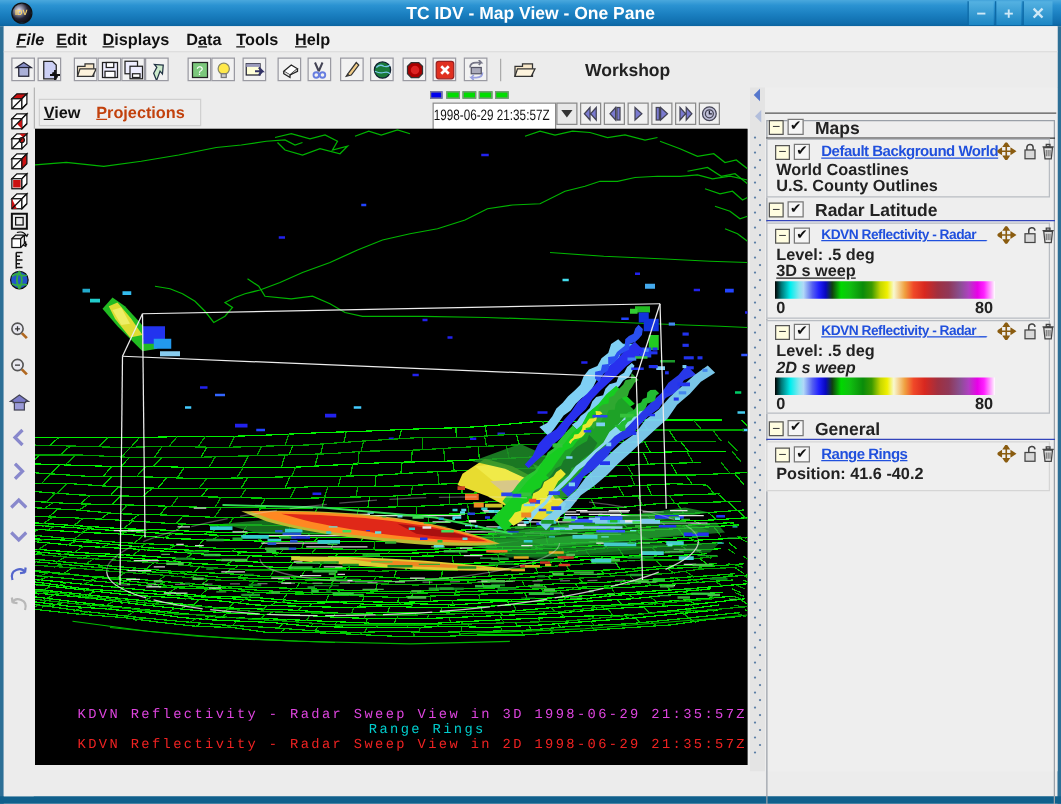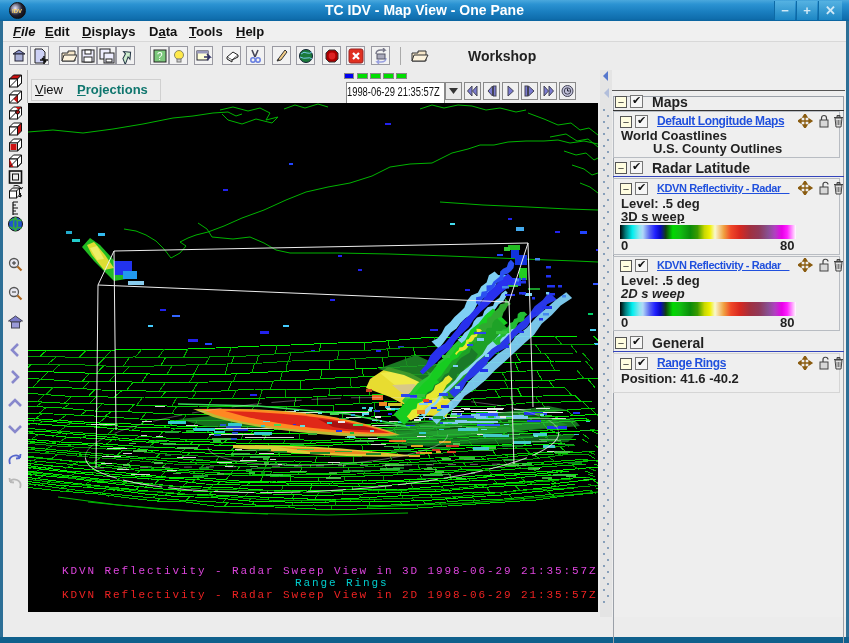--- a/index.html
+++ b/index.html
@@ -276,22 +276,22 @@
     <div class="abs" style="left:4px;top:382px;"><svg width="16" height="16" viewBox="0 0 16 16">
           <path d="M3 12 Q1 6 6 4 Q11 2 13 6 M13 6 l0.5 -4 M13 6 l-4 0.5" fill="none" stroke="#5566cc" stroke-width="1.8"></path>
         </svg></div>
     <div class="abs" style="left:4px;top:406px;"><svg width="16" height="16" viewBox="0 0 16 16">
           <path d="M13 12 Q15 6 10 4 Q5 2 3 6 M3 6 l-0.5 -4 M3 6 l4 0.5" fill="none" stroke="#b8b8b8" stroke-width="1.8"></path>
         </svg></div>
   </div>
 
   <div id="maphdr">
     <div id="vpbar"></div>
-    <div class="abs" style="left:7px;top:12px;font-size:13px;font-weight:normal;color:#111;"><u>V</u>iew</div>
-    <div class="abs" style="left:49px;top:12px;font-size:13px;font-weight:bold;color:#0f766e;"><u>P</u>rojections</div>
+    <div class="abs" style="left:7px;top:12px;font-size:13px;font-weight:bold;color:#111;"><u>V</u>iew</div>
+    <div class="abs" style="left:49px;top:12px;font-size:13px;font-weight:bold;color:#c2410c;"><u>P</u>rojections</div>
     <div id="tsquares">
       <div class="abs" style="left:316px;top:3px;width:10px;height:6px;background:#0000ee;border:1px solid #888;"></div>
       <div class="abs" style="left:329px;top:3px;width:11px;height:6px;background:#00dd00;border:1px solid #888;"></div>
       <div class="abs" style="left:342px;top:3px;width:11px;height:6px;background:#00dd00;border:1px solid #888;"></div>
       <div class="abs" style="left:355px;top:3px;width:11px;height:6px;background:#00dd00;border:1px solid #888;"></div>
       <div class="abs" style="left:368px;top:3px;width:11px;height:6px;background:#00dd00;border:1px solid #888;"></div>
     </div>
     <div id="timebox"><span style="display:inline-block;transform:scaleX(0.78);transform-origin:0 0;font-size:12px;">1998-06-29 21:35:57Z</span></div>
     <div id="timedrop"><svg width="15" height="16" viewBox="0 0 15 16">
           <path d="M3 5 L12 5 L7.5 11 Z" fill="#333"></path>
@@ -1488,40 +1488,40 @@
     <div id="legendbox"></div>
     <div class="abs" style="left:0;top:20px;width:233px;height:1px;background:#555;"></div>
 
     <div class="minusbox" style="left:3px;top:26px;">−</div>
     <div class="checkbox" style="left:18px;top:25px;"></div>
     <div class="ltext" style="left:40px;top:24px;font-size:14px;">Maps</div>
     <div class="abs" style="left:1px;top:40px;width:231px;height:1px;background:#333;"></div>
     <div class="blockbox" style="top:41px;height:47px;"></div>
     <div class="minusbox" style="left:8px;top:46px;">−</div>
     <div class="checkbox" style="left:23px;top:45px;"></div>
-    <div class="llink" style="left:45px;top:44px;">Default Longitude Maps</div>
+    <div class="llink" style="left:45px;top:44px;">Default Background World</div>
     <div class="iconrow" style="left:186px;top:44px;">
       <svg width="46" height="14" viewBox="0 0 46 14">
         <g stroke="#8a5c10" stroke-width="1.3" fill="#8a5c10">
             <path d="M7 1 L7 13 M1 7 L13 7"></path>
             <path d="M7 0 L5 3 L9 3 Z M7 14 L5 11 L9 11 Z M0 7 L3 5 L3 9 Z M14 7 L11 5 L11 9 Z"></path>
           </g>
         <g transform="translate(21,0)">
             <rect x="1" y="6" width="8" height="7" fill="#d8d8d8" stroke="#444"></rect>
             <path d="M2.5 6 V4 a2.5 2.5 0 0 1 5 0 V6" fill="none" stroke="#444" stroke-width="1.2"></path>
           </g>
         <g transform="translate(35,0)">
             <path d="M2 4 h7 l-1 9 h-5 z" fill="#e0e0e0" stroke="#444"></path>
             <path d="M1 3.5 h9 M4 3 h3 v-1.5 h-3 z" stroke="#444" fill="none"></path>
             <path d="M4 6 v5 M5.5 6 v5 M7 6 v5" stroke="#666" stroke-width="0.8"></path>
           </g>
       </svg>
     </div>
     <div class="ltext" style="left:9px;top:58px;">World Coastlines</div>
-    <div class="ltext" style="left:9px;top:71px;margin-left:32px;">U.S. County Outlines</div>
+    <div class="ltext" style="left:9px;top:71px;">U.S. County Outlines</div>
 
     <div class="minusbox" style="left:3px;top:92px;">−</div>
     <div class="checkbox" style="left:18px;top:91px;"></div>
     <div class="ltext" style="left:40px;top:90px;font-size:14px;">Radar Latitude</div>
     <div class="abs" style="left:1px;top:106px;width:231px;height:1px;background:#3344bb;"></div>
     <div class="blockbox" style="top:108px;height:77px;"></div>
     <div class="minusbox" style="left:8px;top:113px;">−</div>
     <div class="checkbox" style="left:23px;top:112px;"></div>
     <div class="llink" style="left:45px;top:112px;font-size:11px;">KDVN Reflectivity - Radar _</div>
     <div class="iconrow" style="left:186px;top:111px;">

